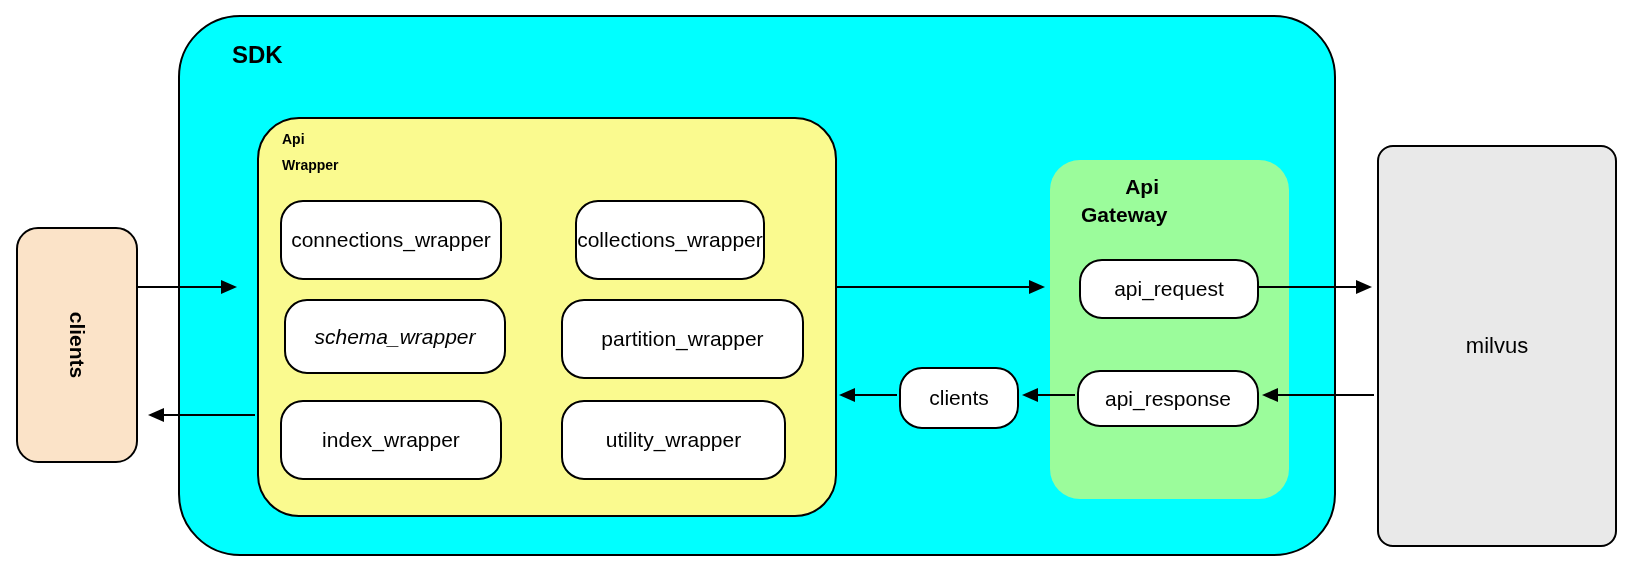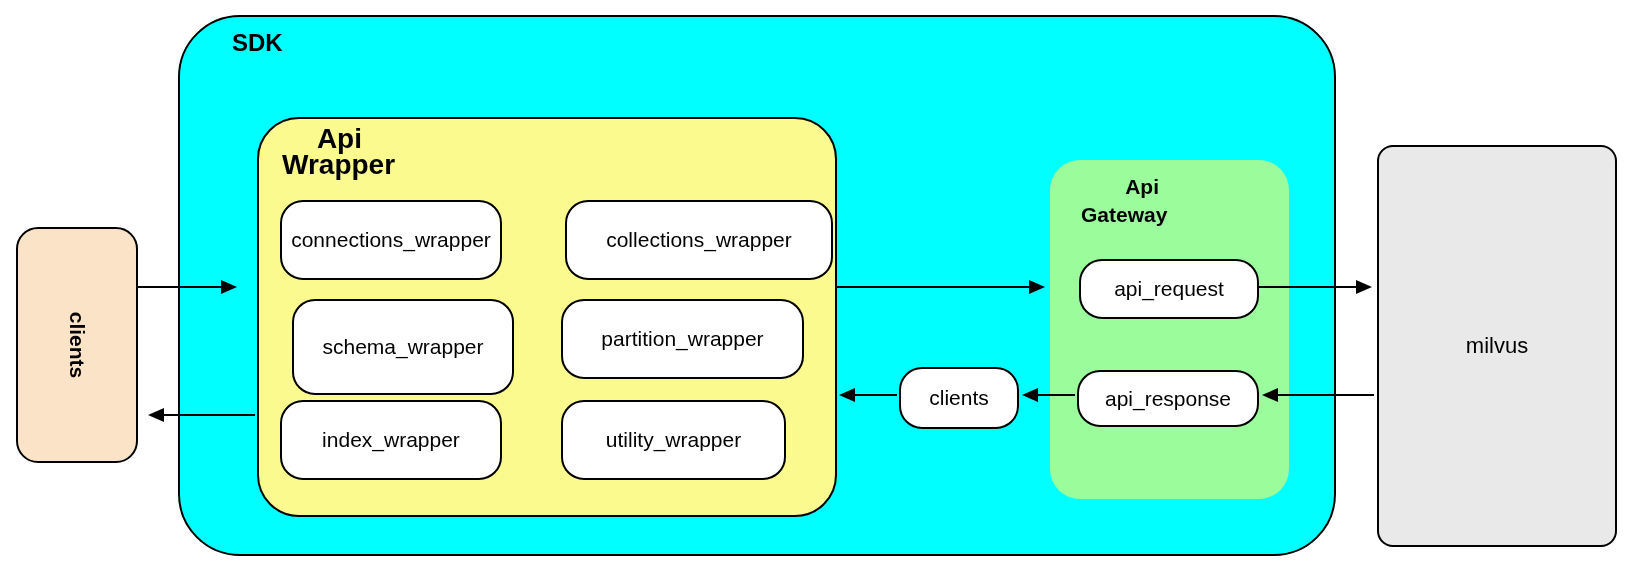--- a/index.html
+++ b/index.html
@@ -23,27 +23,27 @@
     left:16px;top:227px;width:122px;height:236px;
     background:var(--clients-fill);border:2px solid var(--stroke);border-radius:22px;
     display:flex;align-items:center;justify-content:center;
   }
   .clients .vlabel{transform:rotate(90deg);white-space:nowrap;font-weight:bold;font-size:21px;}
 
   .sdk{
     left:178px;top:15px;width:1158px;height:541px;
     background:var(--sdk-fill);border:2px solid var(--stroke);border-radius:62px;
   }
-  .sdk-label{left:52px;top:12px;font-weight:bold;font-size:24px;}
+  .sdk-label{left:52px;top:24px;font-weight:bold;font-size:24px;}
 
   .api-wrapper{
     left:77px;top:100px;width:580px;height:400px;
     background:var(--api-wrapper-fill);border:2px solid var(--stroke);border-radius:42px;
   }
-  .api-wrapper-label{left:23px;top:7px;width:80px;text-align:right;font-weight:bold;font-size:28px;line-height:26px;}
+  .api-wrapper-label{left:23px;top:7px;width:80px;text-align:left;font-weight:bold;font-size:14px;line-height:26px;}
 
   .api-gateway{
     left:870px;top:143px;width:239px;height:339px;
     background:var(--api-gateway-fill);border-radius:30px;
   }
   .api-gateway-label{left:31px;top:13px;width:78px;text-align:right;font-weight:bold;font-size:21px;line-height:28px;}
 
   .milvus{
     left:1377px;top:145px;width:240px;height:402px;
     background:var(--milvus-fill);border:2px solid var(--stroke);border-radius:16px;
@@ -51,22 +51,22 @@
     font-weight:normal;font-size:22px;
   }
 
   
   .wbox{
     background:var(--node-fill);border:2px solid var(--stroke);border-radius:23px;
     display:flex;align-items:center;justify-content:center;
     font-size:21px;white-space:nowrap;
   }
   .b-connections{left:21px;top:81px;width:222px;height:80px;}
-  .b-collections{left:306px;top:81px;width:268px;height:80px;}
-  .b-schema{left:33px;top:180px;width:222px;height:96px;}
+  .b-collections{left:316px;top:81px;width:190px;height:80px;}
+  .b-schema{left:25px;top:180px;width:222px;height:75px;font-style:italic;}
   .b-partition{left:302px;top:180px;width:243px;height:80px;}
   .b-index{left:21px;top:281px;width:222px;height:80px;}
   .b-utility{left:302px;top:281px;width:225px;height:80px;}
 
   .checker{left:719px;top:350px;width:120px;height:62px;}
   .b-request{left:29px;top:99px;width:180px;height:60px;text-align:center;}
   .b-response{left:27px;top:210px;width:182px;height:57px;}
 
   
   .arrow{position:absolute;height:14px;z-index:10;}

